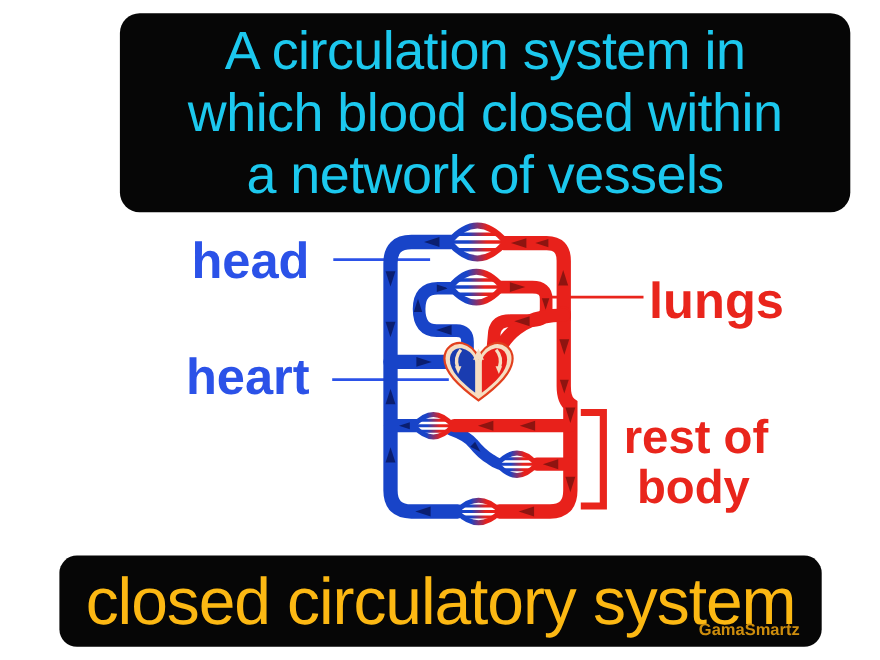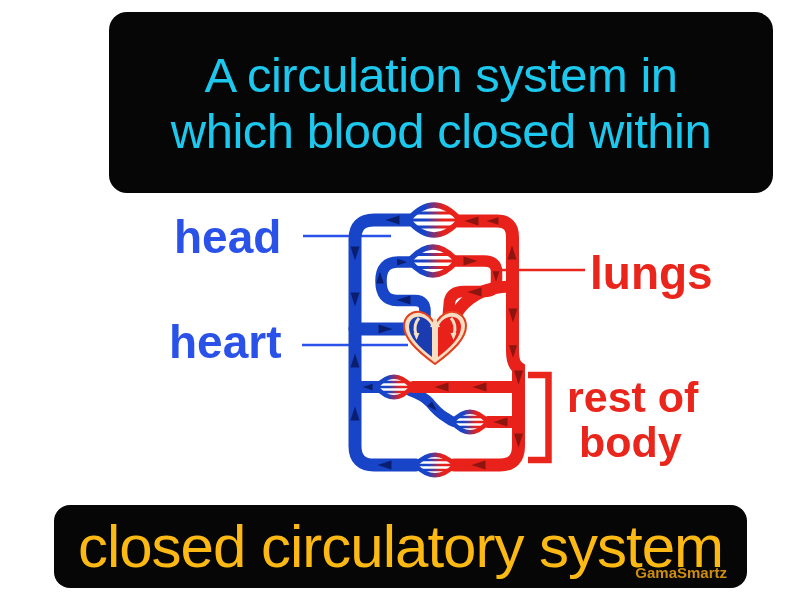--- a/index.html
+++ b/index.html
@@ -28,20 +28,21 @@
   .lbl { font-family:"Liberation Sans", sans-serif; font-weight:bold; }
 </style>
 </head>
 <body>
 
 <div class="canvas">
 
   <section class="def-box">
     <span>A circulation system in</span>
     <span>which blood closed within</span>
+    <span>a network of vessels</span>
   </section>
 
   <svg class="diagram" width="800" height="600" viewBox="0 0 800 600">
     <defs>
       <linearGradient id="capGrad" x1="0" y1="0" x2="1" y2="0">
         <stop offset="0" stop-color="#1844c8"></stop>
         <stop offset="0.32" stop-color="#1844c8"></stop>
         <stop offset="0.68" stop-color="#e8211b"></stop>
         <stop offset="1" stop-color="#e8211b"></stop>
       </linearGradient>

